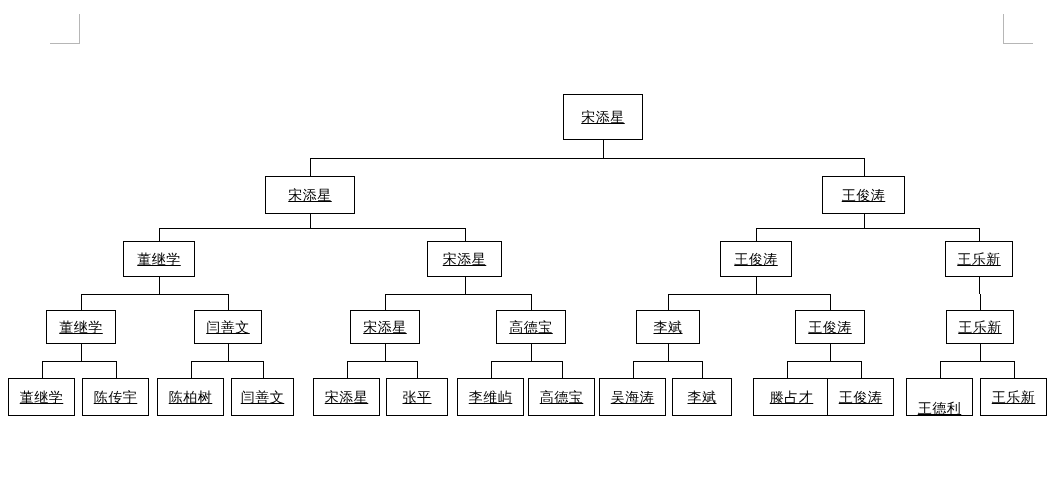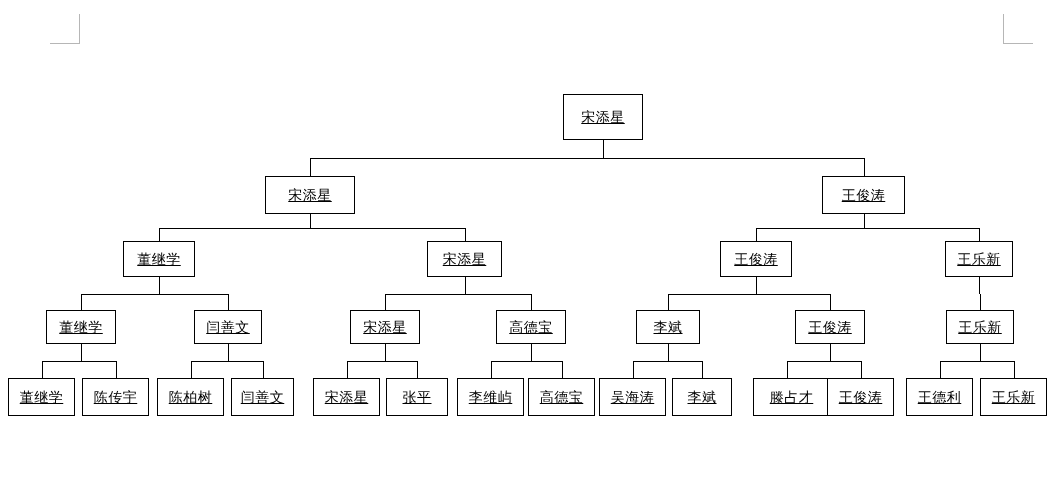--- a/index.html
+++ b/index.html
@@ -205,21 +205,21 @@
       </div>
       <div class="node" style="left: 672px; top: 378px; width: 60px; height: 38px;">
         <span class="node-label">李斌</span>
       </div>
       <div class="node" style="left: 753px; top: 378px; width: 77px; height: 38px;">
         <span class="node-label">滕占才</span>
       </div>
       <div class="node" style="left: 827px; top: 378px; width: 67px; height: 38px;">
         <span class="node-label">王俊涛</span>
       </div>
-      <div class="node" style="left: 906px; top: 378px; width: 67px; height: 38px;">
+      <div class="node" style="left: 906px; top: 378px; width: 67px; height: 38px; align-items: flex-end;">
         <span class="node-label">王德利</span>
       </div>
       <div class="node" style="left: 980px; top: 378px; width: 67px; height: 38px;">
         <span class="node-label">王乐新</span>
       </div>
     </div>
 
 </div>
 
 </body></html>

